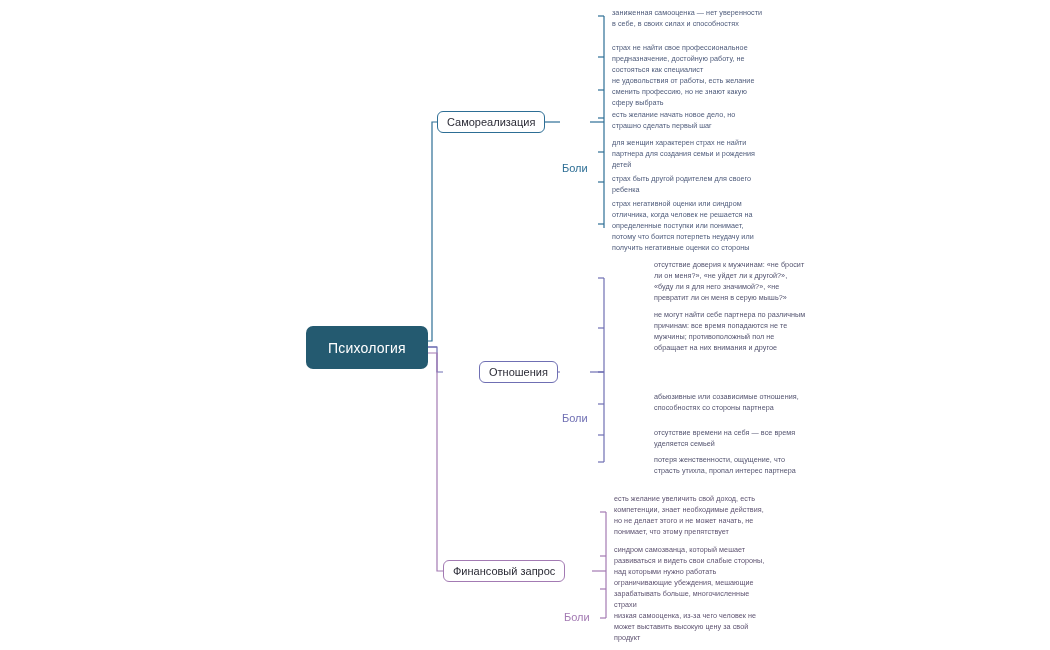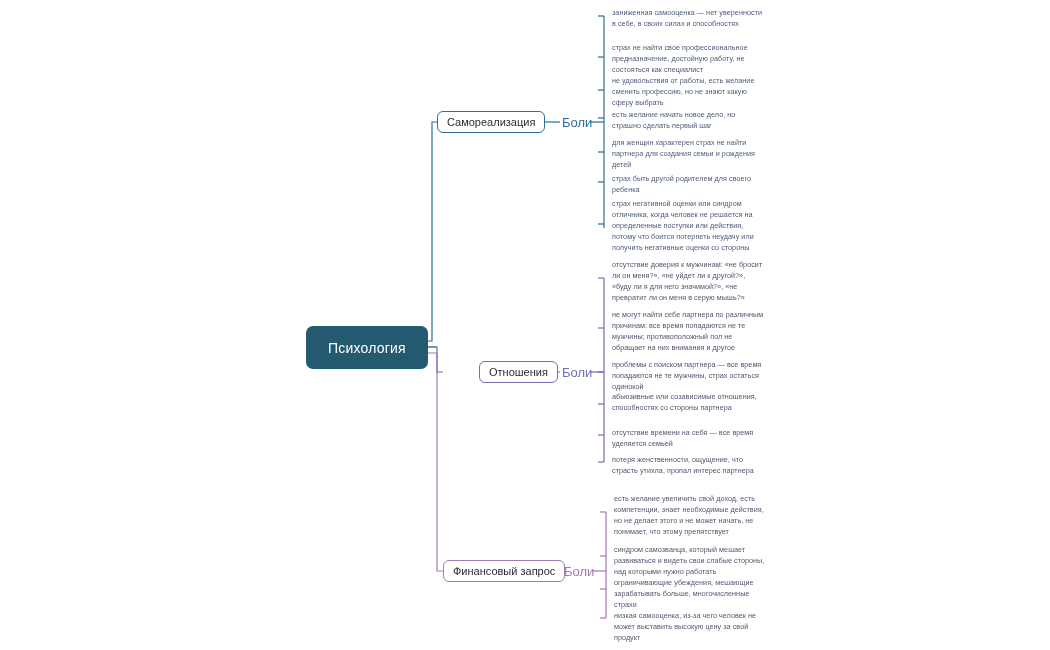--- a/index.html
+++ b/index.html
@@ -66,39 +66,40 @@
     color: #2b2b36;
     white-space: nowrap;
   }
   .branch-node.b0 { border-color: #2d6e95; }
   .branch-node.b1 { border-color: #6f6fb3; margin-left: 36px; }
   .branch-node.b2 { border-color: #a37ab3; align-items: center; }
 
   
   .pain-label {
     position: absolute;
-    font-size: 13px;
+    font-size: 11px;
     white-space: nowrap;
     transform: translateY(-50%);
+    margin-top: 46px;
   }
   .pain-label.p0 { color: #2d6e95; }
   .pain-label.p1 { color: #6f6fb3; }
   .pain-label.p2 { color: #a37ab3; }
 
   
   .leaf {
     position: absolute;
     width: 152px;
     font-size: 7.2px;
     line-height: 1.52;
     color: #4a4a6a;
     letter-spacing: 0.05px;
   }
   .leaf.l0 { color: #4d5a7a; }
-  .leaf.l1 { color: #53536f; }
+  .leaf.l1 { color: #53536f; margin-left: 42px; }
   .leaf.l2 { color: #5d5270; }
 </style>
 </head>
 <body>
 
 <div id="canvas">
 
   <svg class="wires" viewBox="0 0 1050 650">
 
     <path d="M428 347 L437 347" stroke="#6f6fb3" stroke-width="1.2" fill="none"></path>
@@ -153,25 +154,24 @@
   <span class="pain-label p0" style="left:562px; top:122px;">Боли</span>
   <span class="pain-label p1" style="left:562px; top:372px;">Боли</span>
   <span class="pain-label p2" style="left:564px; top:571px;">Боли</span>
 
   <div class="leaf l0" style="left:612px; top:8px;">заниженная самооценка — нет уверенности в себе, в своих силах и способностях</div>
   <div class="leaf l0" style="left:612px; top:43px;">страх не найти свое профессиональное предназначение, достойную работу, не состояться как специалист</div>
   <div class="leaf l0" style="left:612px; top:76px;">не удовольствия от работы, есть желание сменить профессию, но не знают какую сферу выбрать</div>
   <div class="leaf l0" style="left:612px; top:110px;">есть желание начать новое дело, но страшно сделать первый шаг</div>
   <div class="leaf l0" style="left:612px; top:138px;">для женщин характерен страх не найти партнера для создания семьи и рождения детей</div>
   <div class="leaf l0" style="left:612px; top:174px;">страх быть другой родителем для своего ребенка</div>
-  <div class="leaf l0" style="left:612px; top:199px;">страх негативной оценки или синдром отличника, когда человек не решается на определенные поступки или действия, потому что боится потерпеть неудачу или получить негативные оценки со стороны</div>
+  <div class="leaf l0" style="left:612px; top:199px;">страх негативной оценки или синдром отличника, когда человек не решается на определенные поступки или понимает, потому что боится потерпеть неудачу или получить негативные оценки со стороны</div>
 
   <div class="leaf l1" style="left:612px; top:260px;">отсутствие доверия к мужчинам: «не бросит ли он меня?», «не уйдет ли к другой?», «буду ли я для него значимой?», «не превратит ли он меня в серую мышь?»</div>
   <div class="leaf l1" style="left:612px; top:310px;">не могут найти себе партнера по различным причинам: все время попадаются не те мужчины; противоположный пол не обращает на них внимания и другое</div>
-  <div class="leaf l1" style="left:612px; top:360px;">проблемы с поиском партнера — все время попадаются не те мужчины, страх остаться одинокой</div>
   <div class="leaf l1" style="left:612px; top:392px;">абьюзивные или созависимые отношения, способностях со стороны партнера</div>
   <div class="leaf l1" style="left:612px; top:428px;">отсутствие времени на себя — все время уделяется семьей</div>
   <div class="leaf l1" style="left:612px; top:455px;">потеря женственности, ощущение, что страсть утихла, пропал интерес партнера</div>
 
   <div class="leaf l2" style="left:614px; top:494px;">есть желание увеличить свой доход, есть компетенции, знает необходимые действия, но не делает этого и не может начать, не понимает, что этому препятствует</div>
   <div class="leaf l2" style="left:614px; top:578px;">ограничивающие убеждения, мешающие зарабатывать больше, многочисленные страхи</div>
   <div class="leaf l2" style="left:614px; top:545px;">синдром самозванца, который мешает развиваться и видеть свои слабые стороны, над которыми нужно работать</div>
   <div class="leaf l2" style="left:614px; top:611px;">низкая самооценка, из-за чего человек не может выставить высокую цену за свой продукт</div>
 
 </div>

